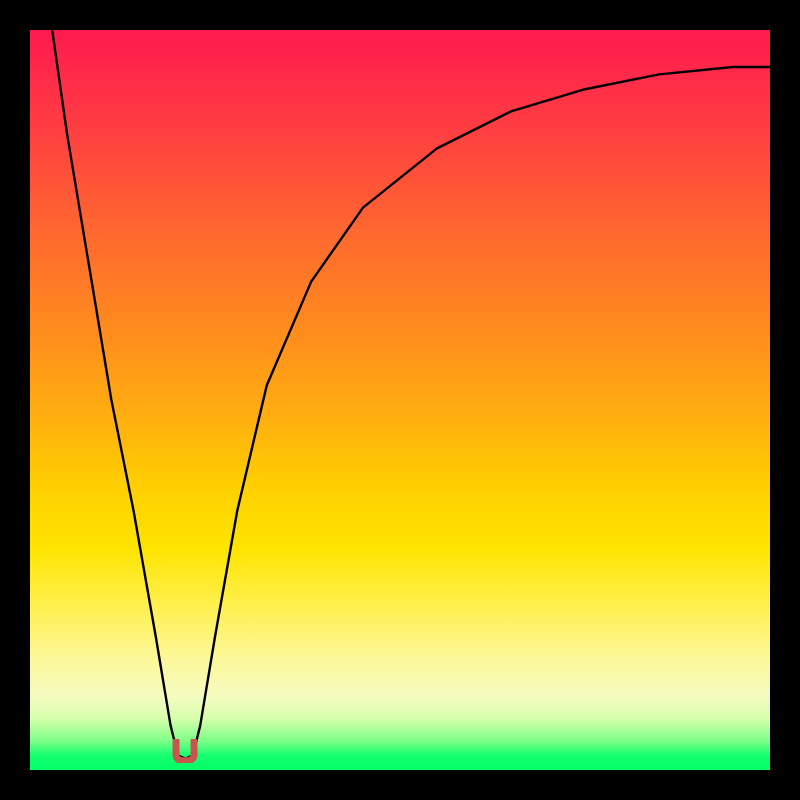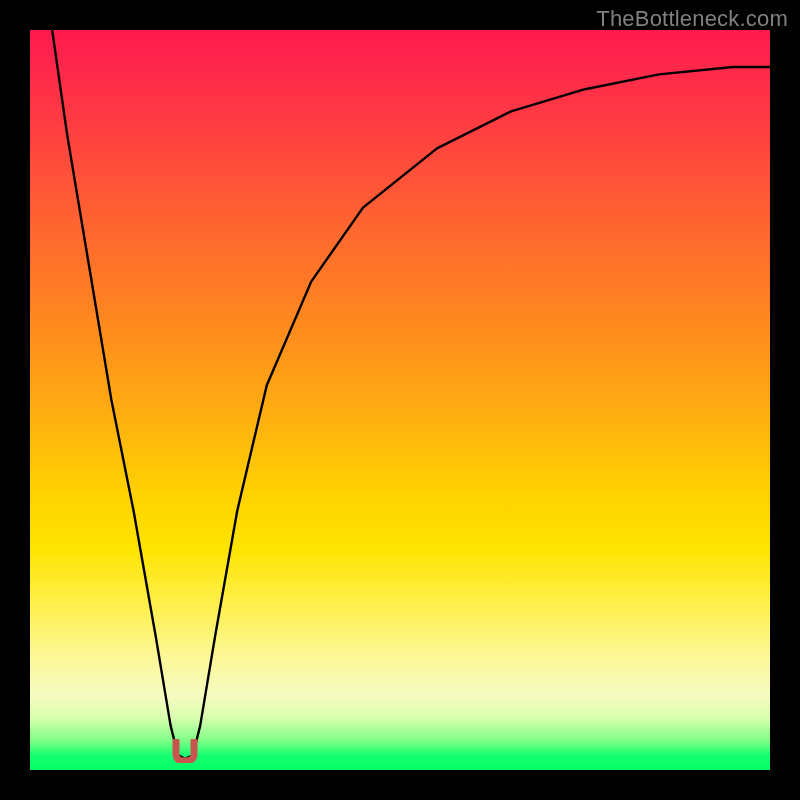--- a/index.html
+++ b/index.html
@@ -87,14 +87,13 @@
       <path id="curve-path" d="M22.20 0.00 L37.00 103.60 L59.20 236.80 L81.40 370.00 L103.60 481.00 L125.80 606.80 L140.60 695.60 L148.00 725.20 L155.40 728.90 L162.80 725.20 L170.20 695.60 L185.00 606.80 L207.20 481.00 L236.80 355.20 L281.20 251.60 L333.00 177.60 L407.00 118.40 L481.00 81.40 L555.00 59.20 L629.00 44.40 L703.00 37.00 L740.00 37.00" fill="none" stroke="#000000" stroke-width="2.4" stroke-linecap="round" stroke-linejoin="round"></path>
     </svg>
 
     <div class="marker" id="marker" style="left: 140.4px; top: 708.9px;">
       <svg width="30" height="24" viewBox="0 0 30 24">
         <path d="M6 2 C6 2 6 14 6 16 C6 20 10 22 15 22 C20 22 24 20 24 16 C24 14 24 2 24 2" fill="none" stroke="#c9564e" stroke-width="7" stroke-linecap="round" stroke-linejoin="round"></path>
       </svg>
     </div>
   </div>
 
-  <div class="watermark">TheBottleneck.com</div>
 </div>
 
 </body></html>

